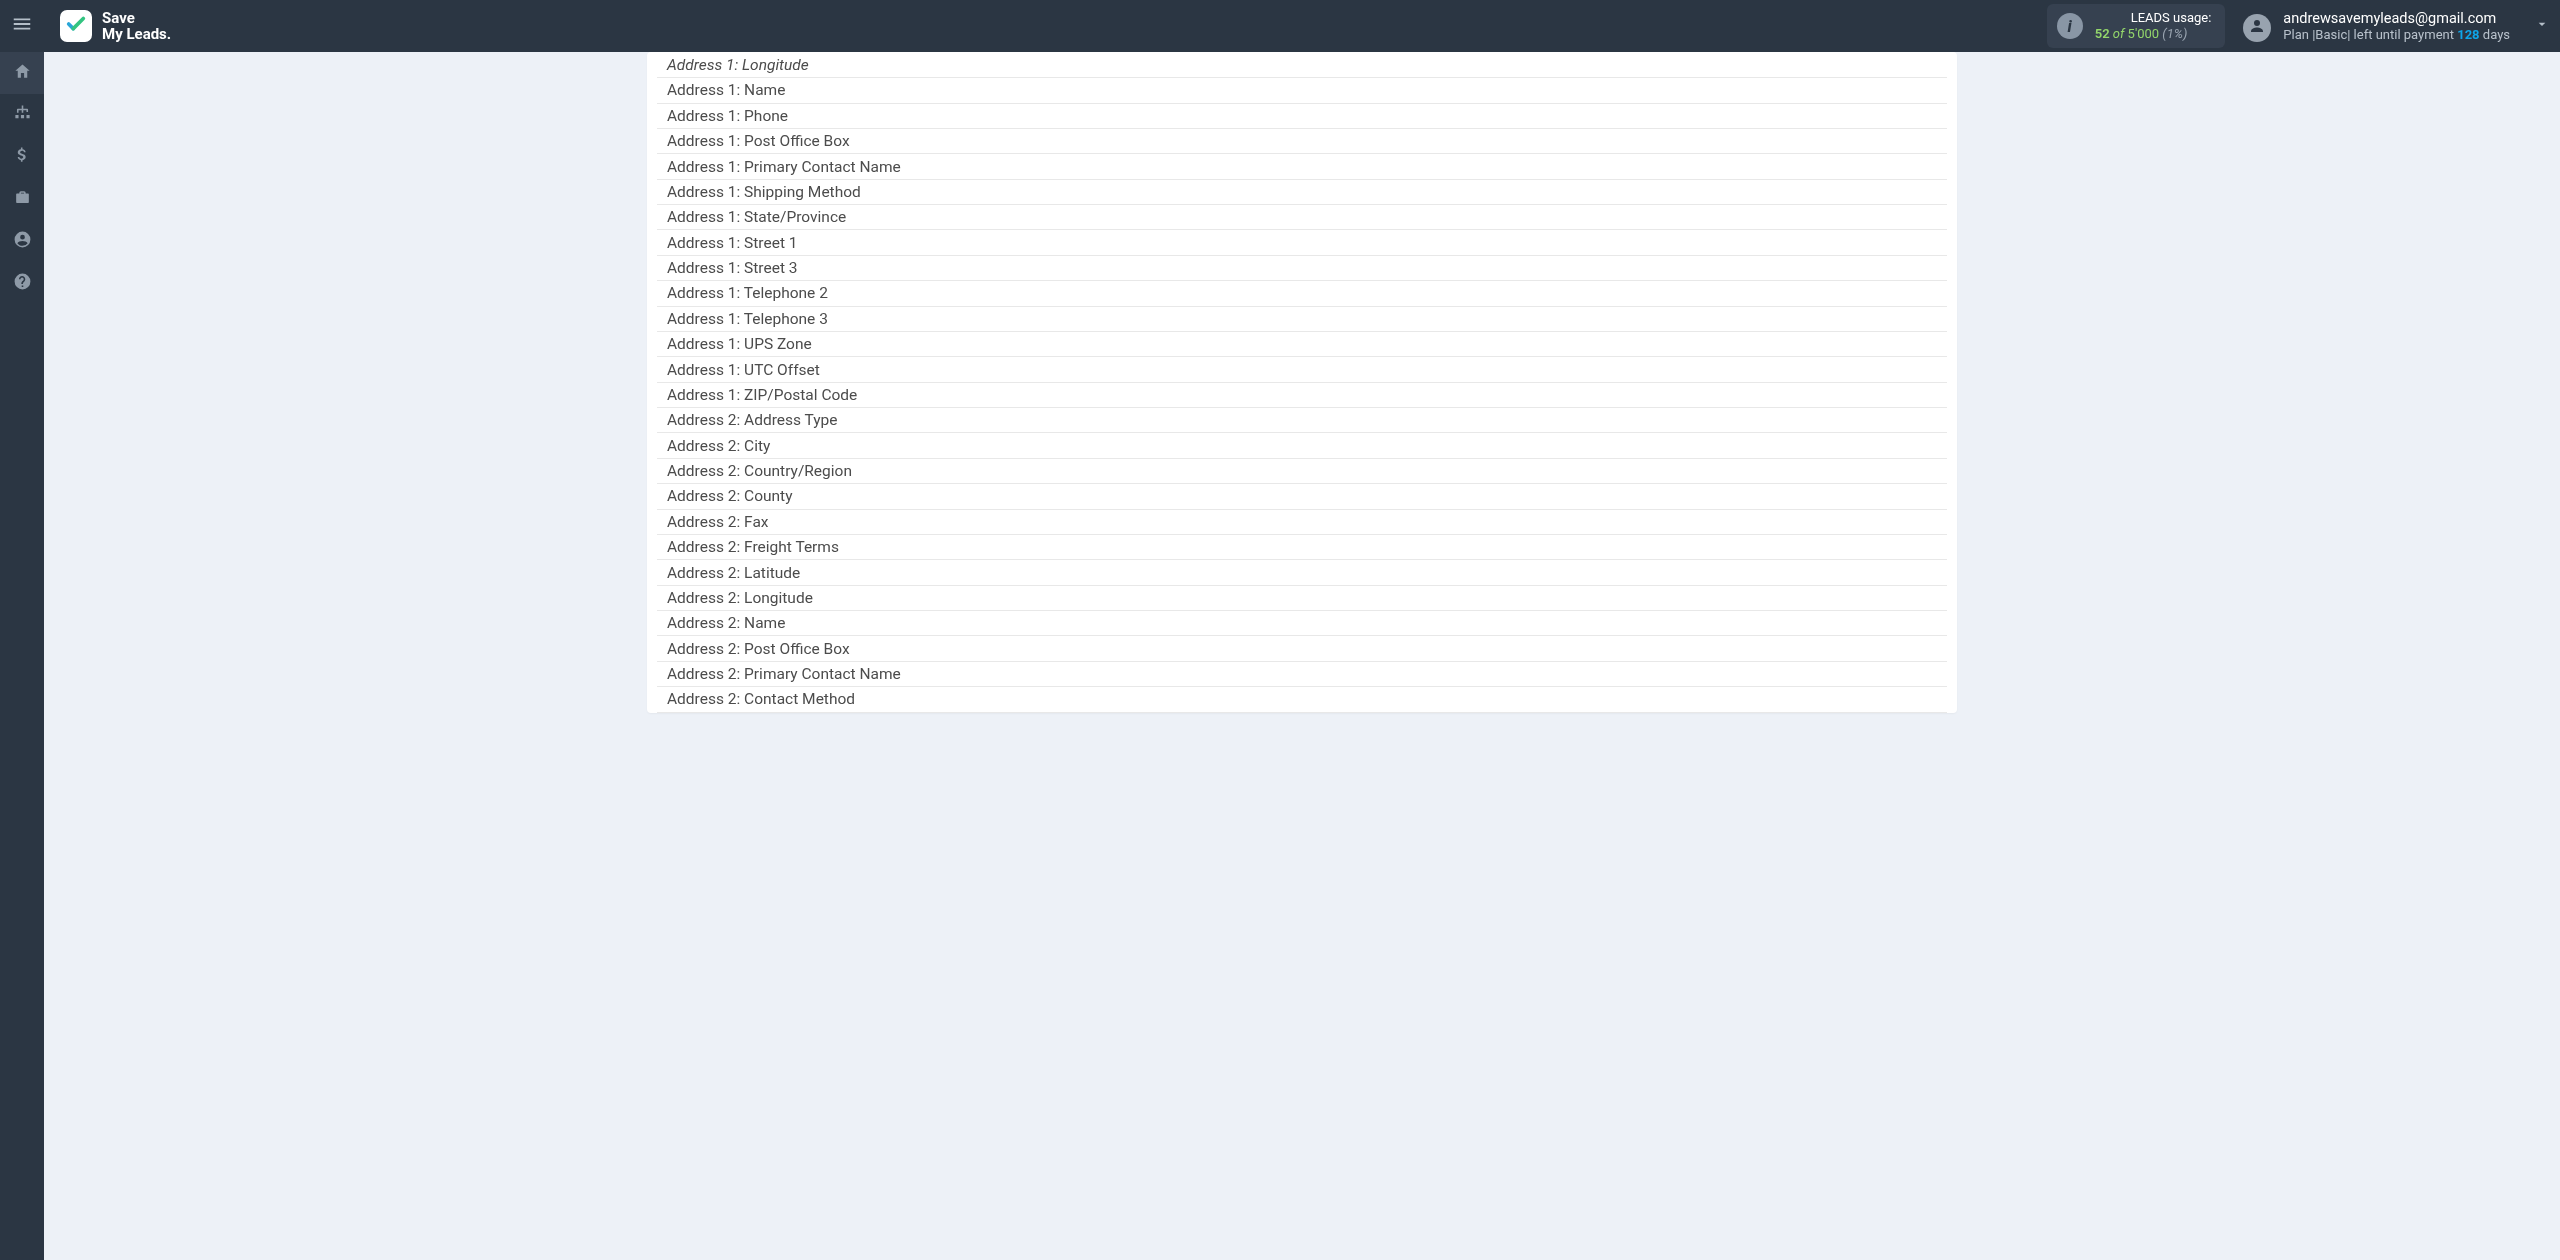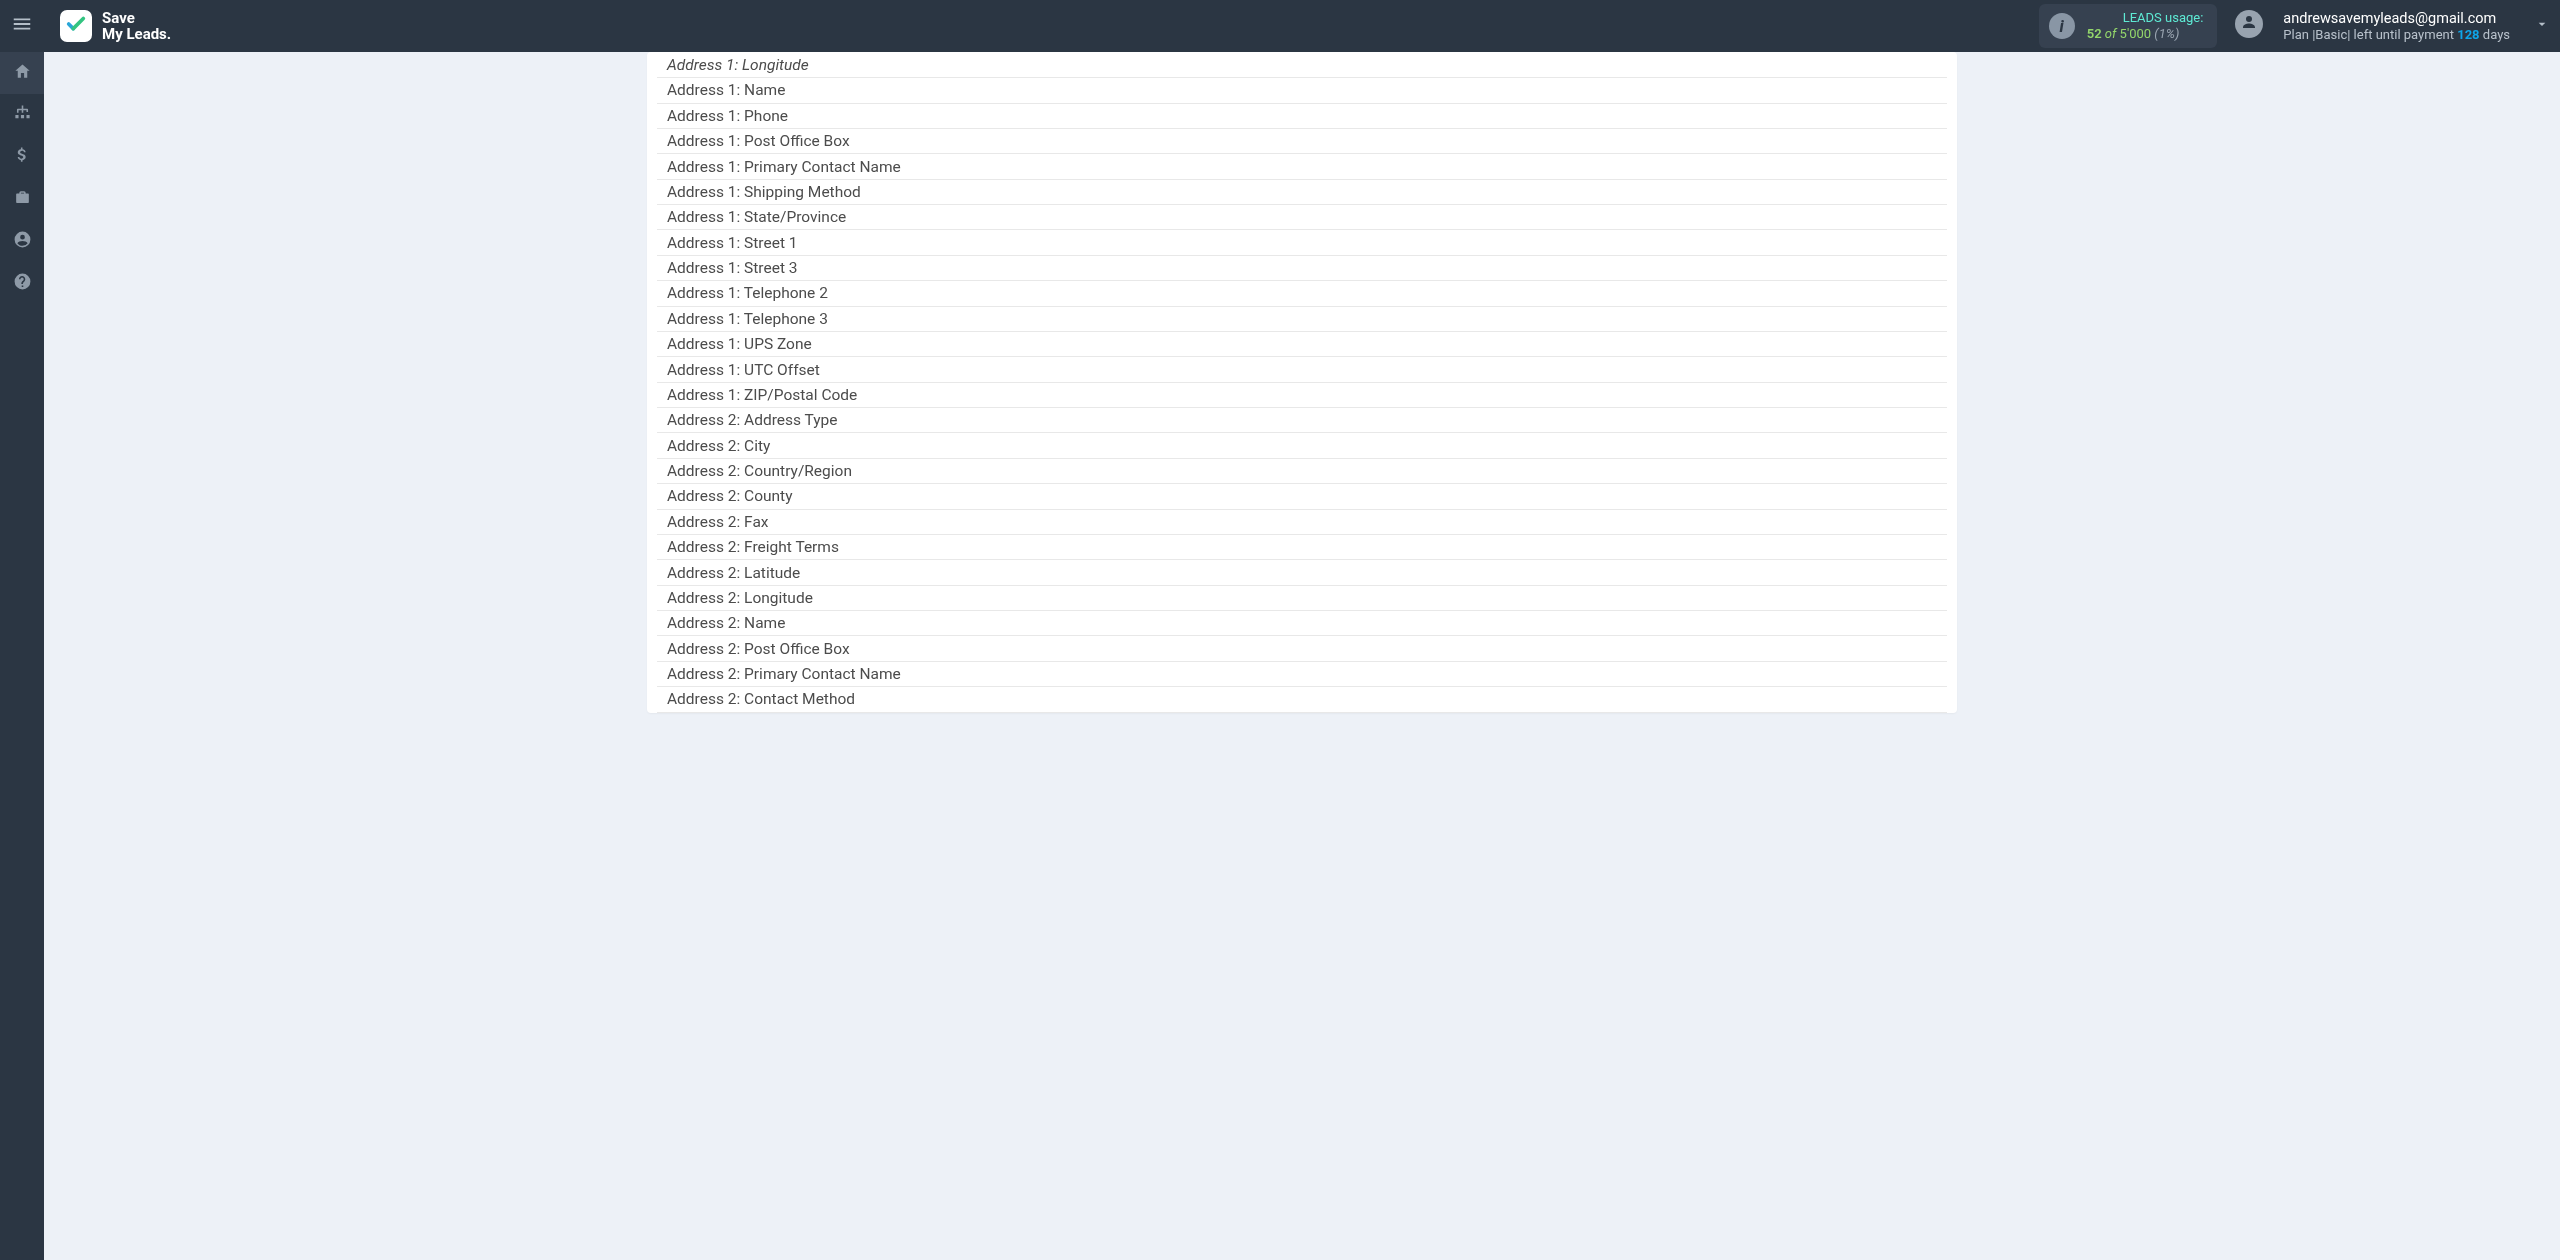--- a/index.html
+++ b/index.html
@@ -58,27 +58,27 @@
     width: 26px; height: 26px;
     border-radius: 50%;
     background: #8996a5;
     display: flex; align-items: center; justify-content: center;
     color: #2b3643;
     font-weight: 800;
     font-size: 16px;
     font-style: italic;
   }
   .usage-text { font-size: 13px; line-height: 1.25; }
-  .usage-label { color: #5eead4; padding-left: 36px; }
+  .usage-label { color: #ffffff; padding-left: 36px; }
   .usage-val { color: #93d66b; font-weight: 600; }
   .usage-of { color: #93d66b; font-style: italic; text-align: center; }
   .usage-total { color: #93d66b; }
   .usage-pct { color: #9aa5b1; font-style: italic; }
 
-  .account { display: flex; align-items: flex-start; gap: 20px; margin-right: 14px; cursor: pointer; }
+  .account { display: flex; align-items: flex-end; gap: 12px; margin-right: 14px; cursor: pointer; }
   .avatar {
     width: 28px; height: 28px; border-radius: 50%;
     background: #98a3af;
     display: flex; align-items: center; justify-content: center;
   }
   .avatar svg { width: 18px; height: 18px; fill: #2b3643; }
   .account-text { color: #ffffff; font-size: 14.5px; line-height: 1.2; }
   .account-sub { color: #b9c2cc; font-size: 13px; }
   .account-sub .days-num { color: #0ea5e9; font-weight: 700; }
   .chevron { width: 36px; display: flex; align-items: center; justify-content: center; cursor: pointer; }

